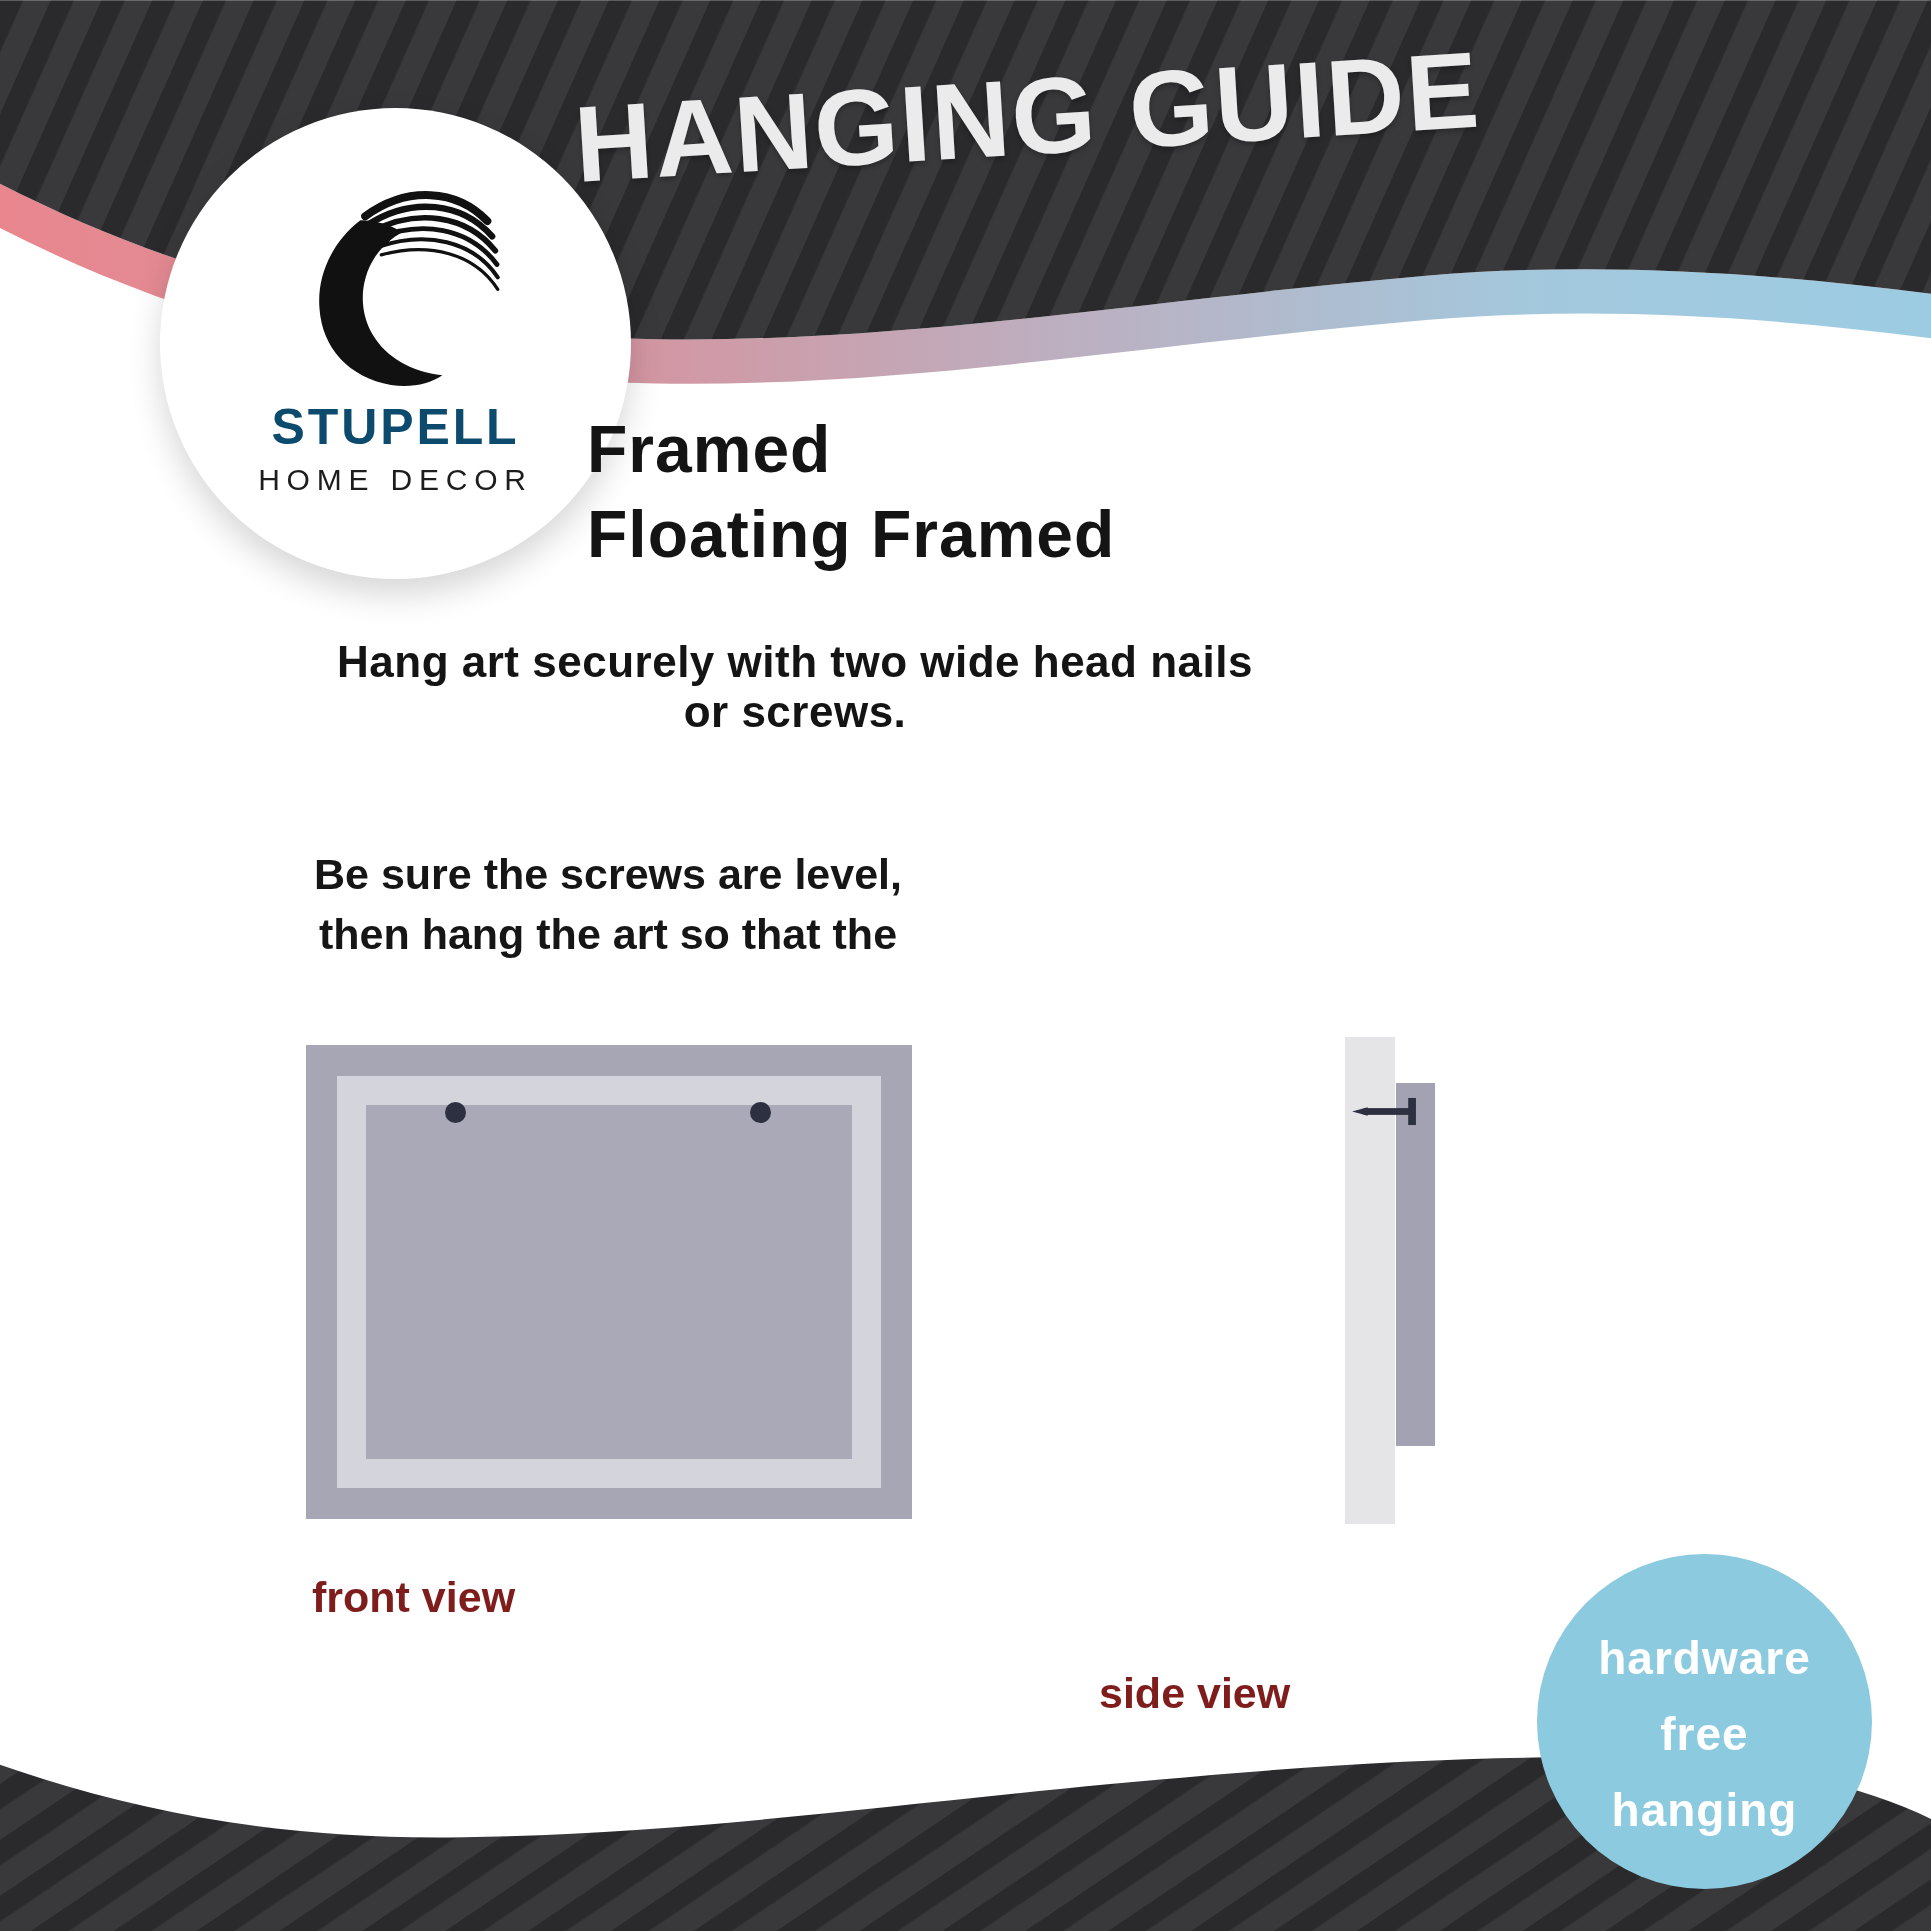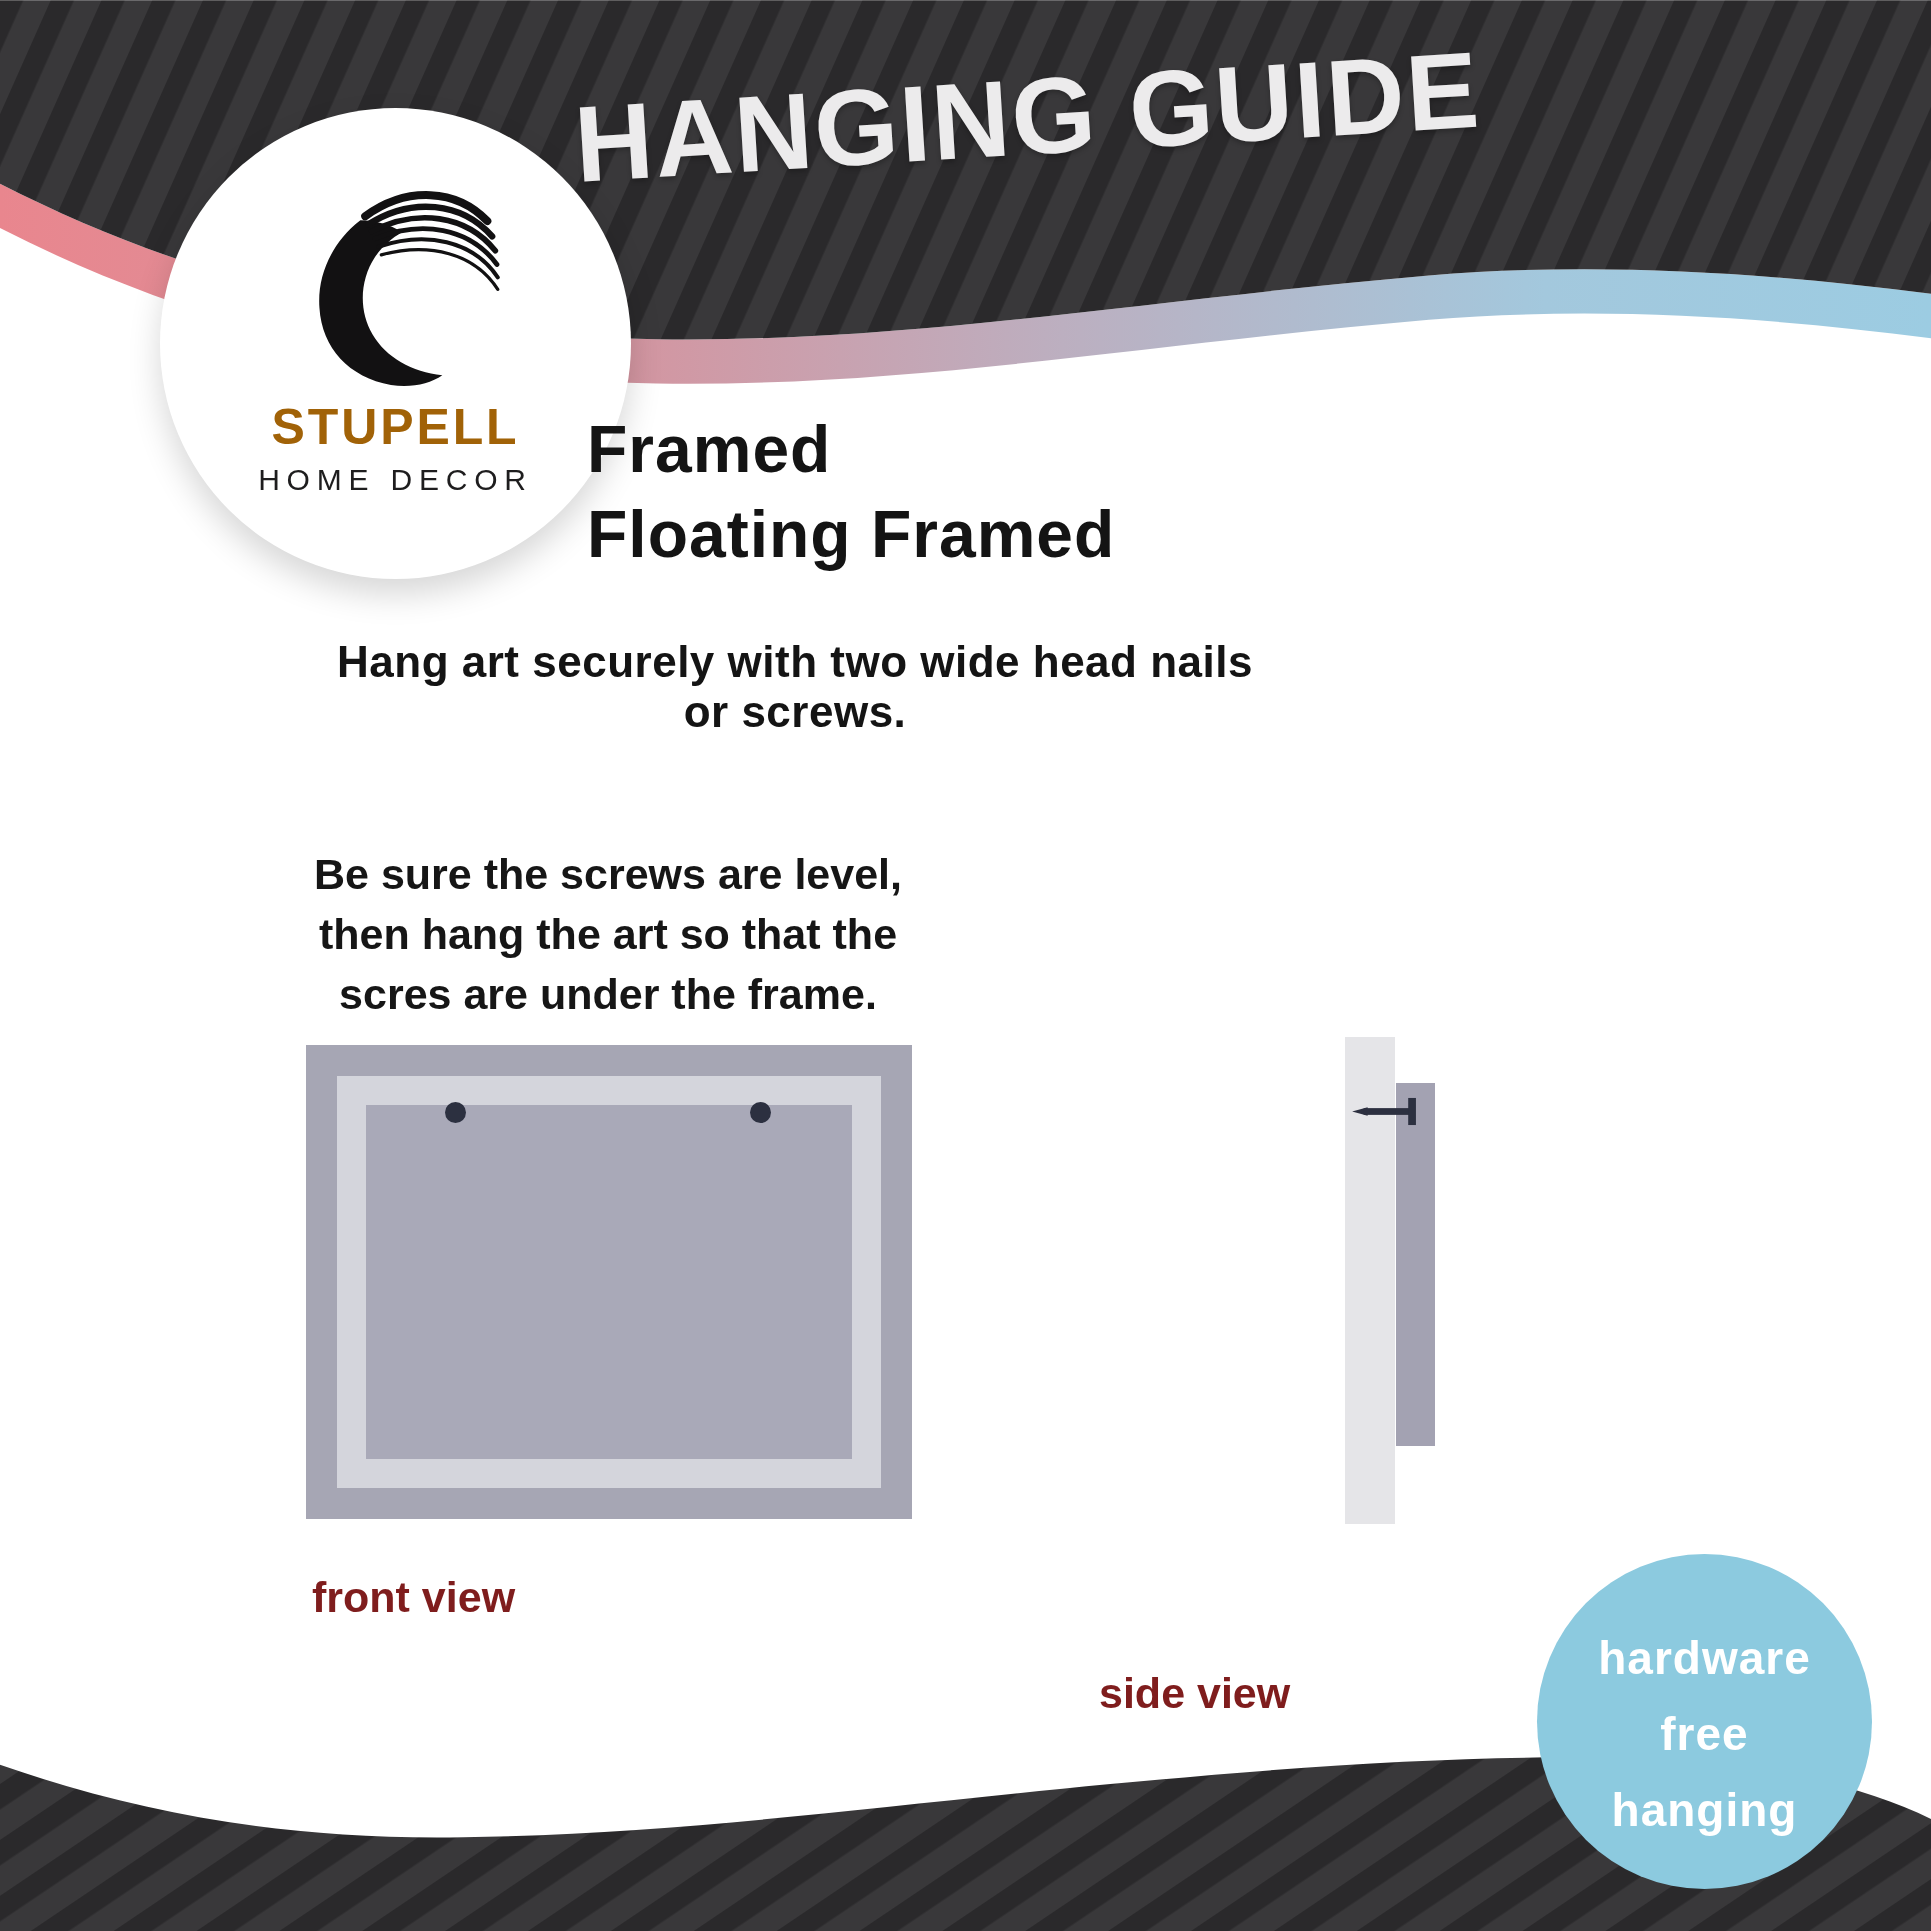--- a/index.html
+++ b/index.html
@@ -22,21 +22,21 @@
 
   
   .logo-circle{
     position:absolute;left:160px;top:108px;width:471px;height:471px;
     background:#ffffff;border-radius:50%;
     box-shadow:0 15.4px 33px rgba(0,0,0,0.16);
   }
   .logo-swirl{position:absolute;left:104px;top:33px;width:241px;height:263px;}
   .brand-name{
     position:absolute;left:0;top:290px;width:100%;text-align:center;
-    font-size:50px;font-weight:600;letter-spacing:2.9px;color:#a16207;
+    font-size:50px;font-weight:600;letter-spacing:2.9px;color:#0c4a6e;
   }
   .brand-sub{
     position:absolute;left:0;top:355px;width:100%;text-align:center;
     font-size:30px;font-weight:400;letter-spacing:6.8px;color:#1e1d1e;
   }
 
   
   .product-title{
     position:absolute;left:587px;top:407px;width:772px;
     font-size:66px;line-height:85px;font-weight:700;color:#141414;letter-spacing:1px;
@@ -127,21 +127,20 @@
   <div class="product-title">
     <div>Framed</div>
     <div>Floating Framed</div>
   </div>
 
   <div class="intro-text">Hang art securely with two wide head nails or screws.</div>
 
   <div class="note note-front">
     <div>Be sure the screws are level,</div>
     <div>then hang the art so that the</div>
-    <div>scres are under the frame.</div>
   </div>
 
 
   <div class="frame-outer">
     <div class="frame-mat"></div>
     <div class="frame-canvas"></div>
     <div class="screw-dot screw-left"></div>
     <div class="screw-dot screw-right"></div>
   </div>
 

